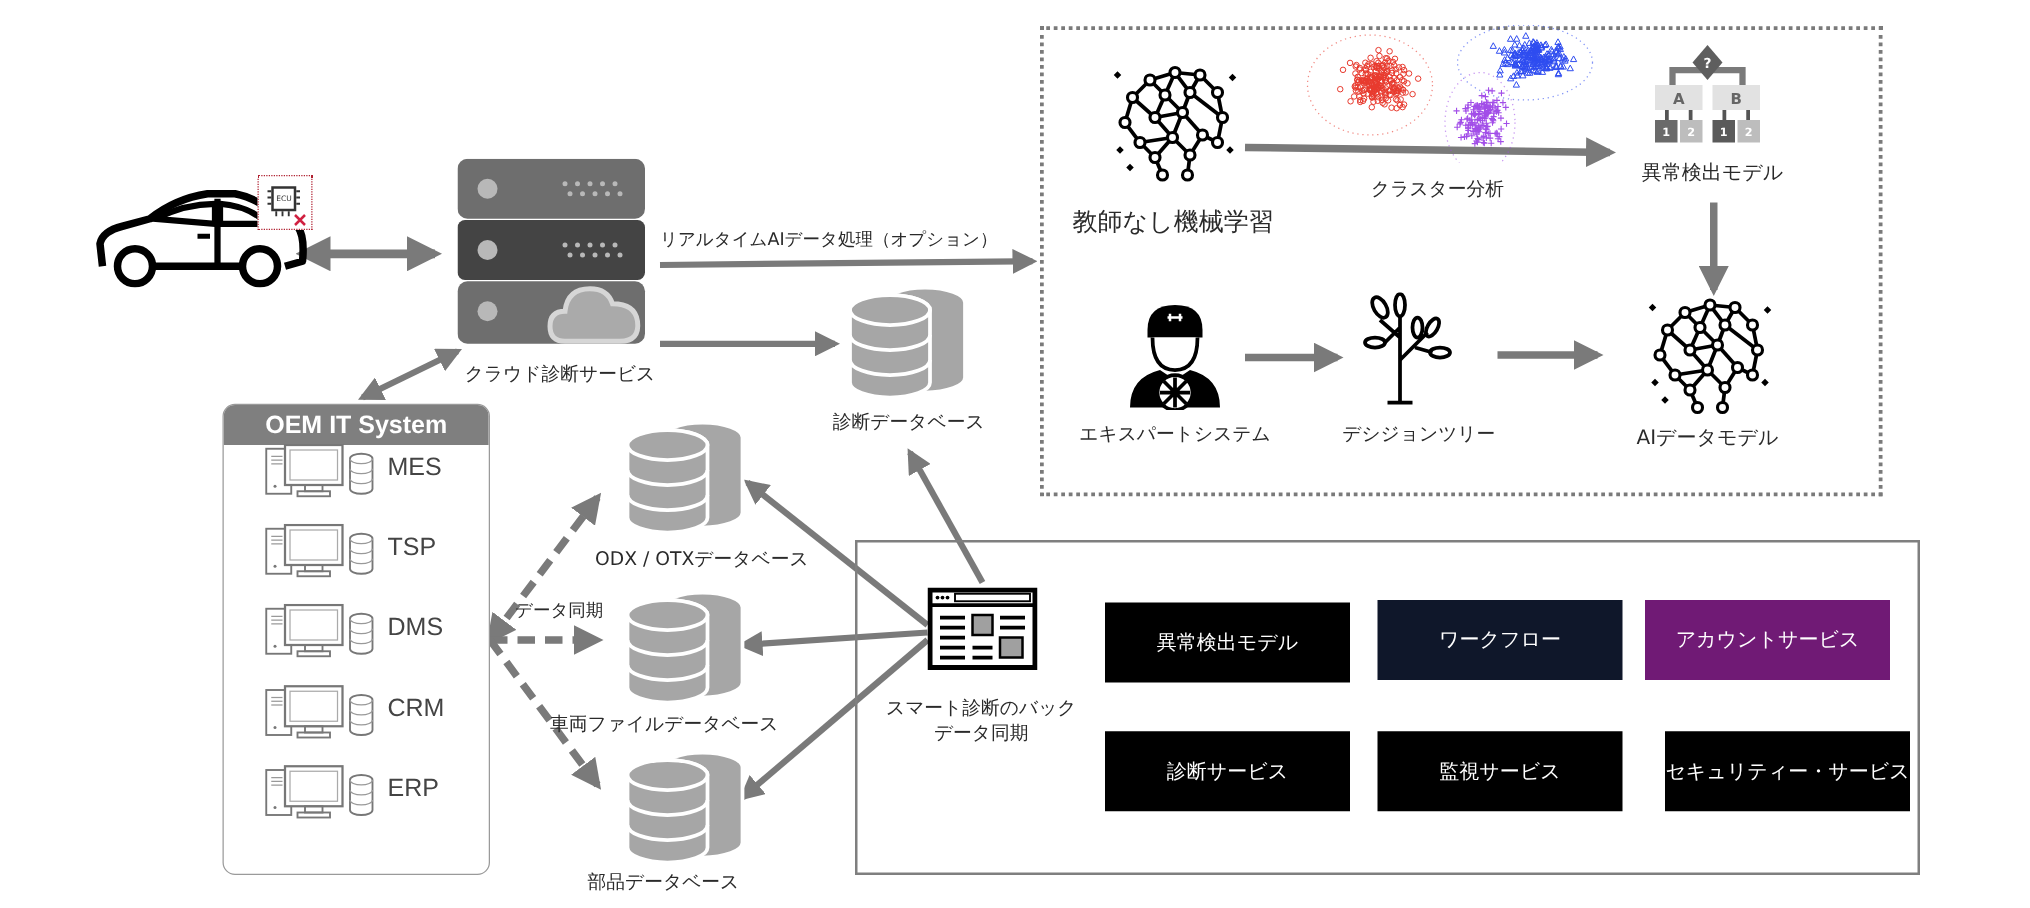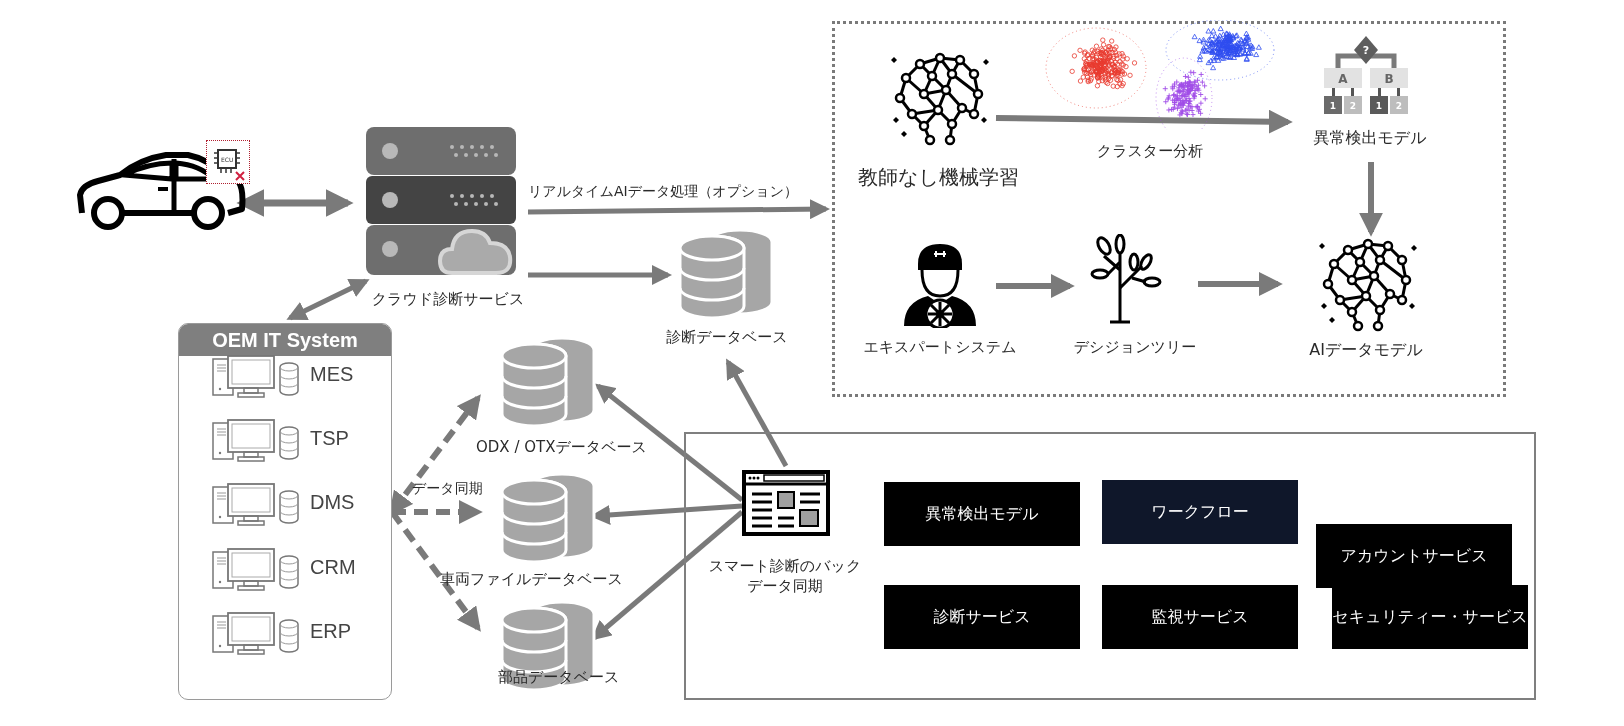--- a/index.html
+++ b/index.html
@@ -234,21 +234,21 @@
     </svg>
     <div class="lbl" style="left: 440px; top: 570px;">車両ファイルデータベース</div>
     <svg width="96" height="92" viewBox="0 0 96 92" class="abs" style="left: 500px; top: 600px;">
       <g fill="#a6a6a6" stroke="#fff" stroke-width="3">
     <path d="M30,14 a32,12 0 0 1 64,0 v60 a32,12 0 0 1 -64,0 z"></path>
     <path d="M2,20 a32,12 0 0 1 64,0 v58 a32,12 0 0 1 -64,0 z"></path>
     <ellipse cx="34" cy="20" rx="32" ry="12"></ellipse>
     <path d="M2,40 a32,12 0 0 0 64,0 M2,60 a32,12 0 0 0 64,0" fill="none"></path>
       </g>
     </svg>
-    <div class="lbl" style="left: 470px; top: 668px; margin-left: 28px;">部品データベース</div>
+    <div class="lbl" style="left: 470px; top: 696px;">部品データベース</div>
   </div>
 <div class="lbl" style="left:412px;top:480px;font-size:14px">データ同期</div>
 
 <div class="svc-box"></div>
 <svg class="abs" style="left:742px;top:470px" width="88" height="66" viewBox="0 0 88 66">
   <rect x="2" y="2" width="84" height="62" fill="#fff" stroke="#000" stroke-width="4"></rect>
   <line x1="2" y1="14" x2="86" y2="14" stroke="#000" stroke-width="3"></line>
   <g fill="#000">
       <circle cx="8" cy="8" r="1.5"></circle>
       <circle cx="12" cy="8" r="1.5"></circle>
@@ -269,21 +269,21 @@
   <rect x="36" y="22" width="16" height="16" fill="#a0a0a0" stroke="#000" stroke-width="2"></rect>
   <rect x="58" y="40" width="18" height="16" fill="#a0a0a0" stroke="#000" stroke-width="2"></rect>
 </svg>
 <div class="lbl" style="left:692px;top:556px;width:186px;line-height:20px">
   <div>スマート診断のバック</div>
   <div>データ同期</div>
 </div>
 <div id="svc-grid">
     <div class="svc" style="left: 884px; top: 482px; background: rgb(0, 0, 0);">異常検出モデル</div>
     <div class="svc" style="left: 1102px; top: 480px; background: #0f172a;">ワークフロー</div>
-    <div class="svc" style="left: 1316px; top: 480px; background: #000000; margin-top: 44px;">アカウントサービス</div>
+    <div class="svc" style="left: 1316px; top: 480px; background: #701a75;">アカウントサービス</div>
     <div class="svc" style="left: 884px; top: 585px; background: rgb(0, 0, 0);">診断サービス</div>
     <div class="svc" style="left: 1102px; top: 585px; background: rgb(0, 0, 0);">監視サービス</div>
     <div class="svc" style="left: 1316px; top: 585px; background: rgb(0, 0, 0); margin-left: 16px;">セキュリティー・サービス</div>
   </div>
 
 <div class="ml-box"></div>
 
 <svg class="abs" style="left:890px;top:50px" width="100" height="96" viewBox="0 0 100 96" id="brain1">
     <line x1="30" y1="14" x2="50" y2="8" stroke="#000" stroke-width="3"></line>
     <line x1="50" y1="8" x2="70" y2="10" stroke="#000" stroke-width="3"></line>

